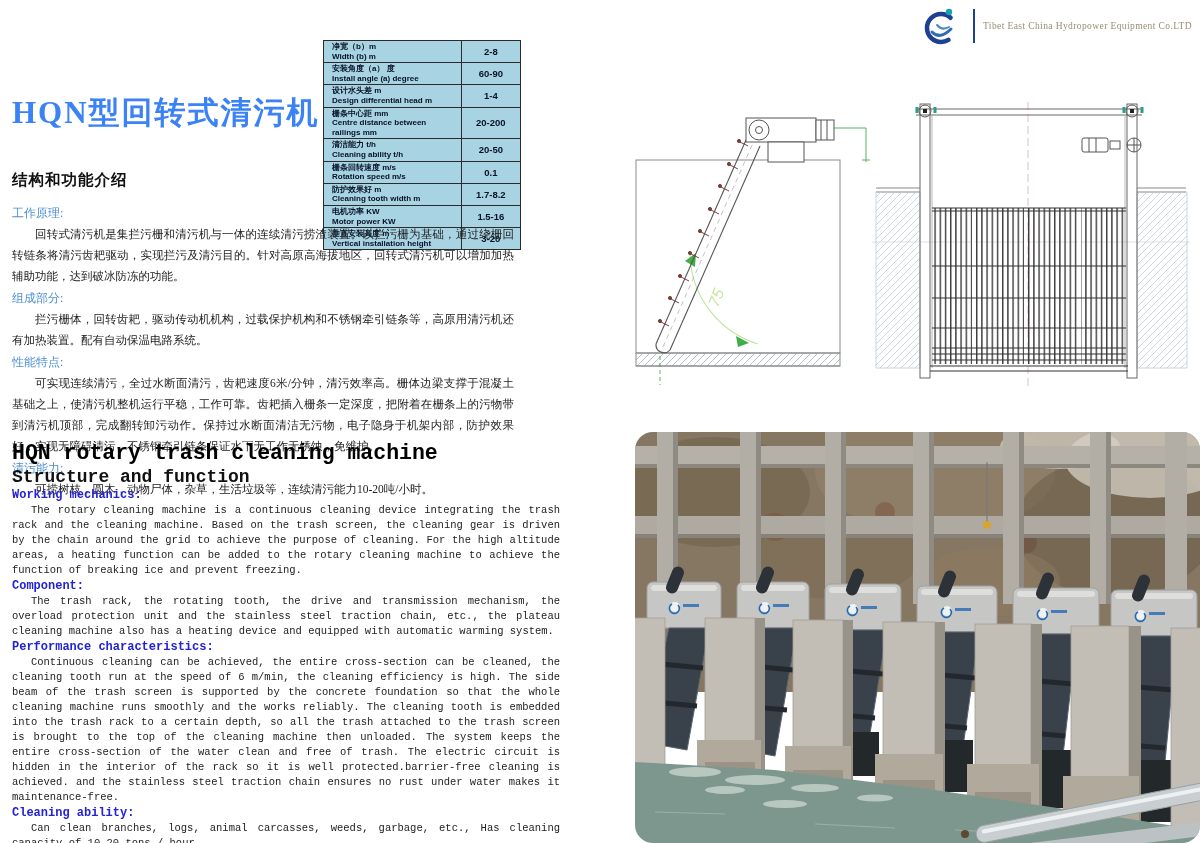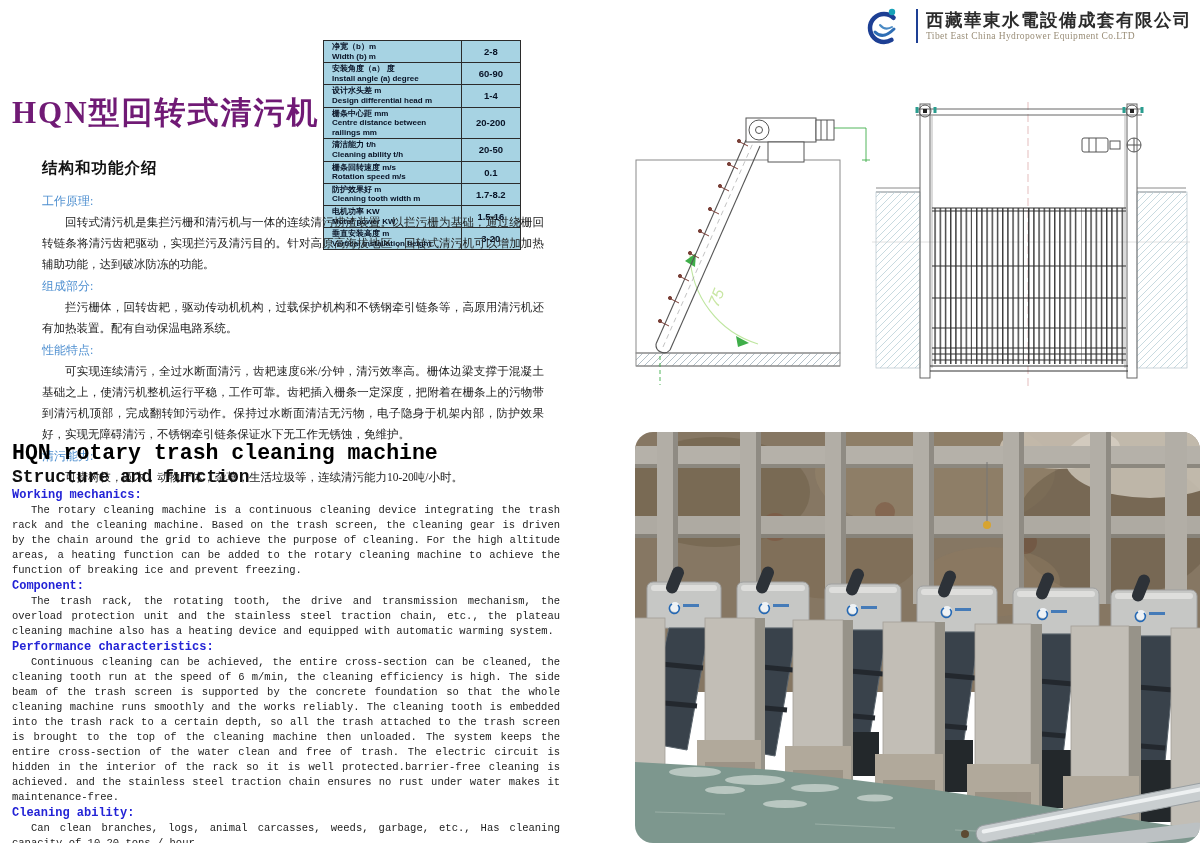--- a/index.html
+++ b/index.html
@@ -8,32 +8,32 @@
 
   
   .logo{position:absolute;top:5px;right:8px;display:flex;align-items:center;gap:8px;}
   .logo .mark{width:44px;height:42px;flex:0 0 auto;}
   .logo .divider{width:2px;height:34px;background:#1d3f94;flex:0 0 auto;}
   .logo .names{display:flex;flex-direction:column;line-height:1.1;}
   .logo .zh{font-size:17.5px;font-weight:bold;letter-spacing:1.5px;color:#2b2b2b;}
   .logo .en{font-size:9.5px;color:#998d77;letter-spacing:.4px;margin-top:1px;}
 
   
-  .title-zh{position:absolute;left:12px;top:92px;font-size:31px;font-weight:bold;letter-spacing:2px;color:#701a75;text-align:center;}
+  .title-zh{position:absolute;left:12px;top:92px;font-size:31px;font-weight:bold;letter-spacing:2px;color:#3b82f6;text-align:center;}
 
   
   .spec{position:absolute;left:323px;top:40px;width:198px;border-collapse:collapse;
         background:#a7d3e3;font-family:"Liberation Sans","DejaVu Sans",sans-serif;}
   .spec td{border:1px solid #2b2b2b;padding:1px 8px;vertical-align:middle;}
   .spec .lab{width:144px;}
   .spec .lab div{font-size:8px;font-weight:bold;line-height:1.2;color:#081225;}
   .spec .val{width:50px;text-align:center;font-size:9.5px;font-weight:bold;color:#081225;border-radius:6px;}
 
   
-  .zh-intro{position:absolute;left:12px;top:158px;width:502px;margin-left:30px;}
+  .zh-intro{position:absolute;left:12px;top:170px;width:502px;}
   .zh-intro h2{font-size:15.5px;font-weight:bold;margin:0 0 14px 0;color:#111;letter-spacing:1px;}
   .zh-sec .lbl{color:#4e8fd0;font-size:12px;margin:3px 0 2px 0;}
   .zh-sec p{margin:0 0 2px 0;font-size:11.5px;line-height:21px;text-indent:2em;text-align:justify;color:#222;}
 
   
   .en-intro{position:absolute;left:12px;top:441px;width:548px;
             font-family:"Liberation Mono","DejaVu Sans Mono",monospace;}
   .en-intro h2{font-size:21.5px;font-weight:bold;margin:0;letter-spacing:0;color:#000;}
   .en-intro h3{font-size:18px;font-weight:bold;margin:2px 0 0 0;color:#111;}
   .en-sec .lbl{color:#2323d6;font-size:12px;font-weight:bold;margin:1px 0 1px 0;}
@@ -55,21 +55,20 @@
 
   <div class="logo">
     <svg class="mark" viewBox="0 0 44 42">
       <circle cx="20" cy="23" r="14" fill="none" stroke="#1d3f94" stroke-width="4.5" stroke-dasharray="62 26" stroke-dashoffset="-14" stroke-linecap="round"></circle>
       <path d="M11,27 q8,8 19,-3" fill="none" stroke="#2e6db4" stroke-width="3" stroke-linecap="round"></path>
       <path d="M16,20 q5,6 12,2" fill="none" stroke="#4a8ac4" stroke-width="2" stroke-linecap="round"></path>
       <circle cx="28" cy="7" r="3.2" fill="#17a2b8"></circle>
     </svg>
     <div class="divider"></div>
     <div class="names">
-      <div class="zh">西藏華東水電設備成套有限公司</div>
       <div class="en">Tibet East China Hydropower Equipment Co.LTD</div>
     </div>
   </div>
 
   <div class="title-zh">HQN型回转式清污机</div>
 
   <table class="spec">
     <tbody>
       <tr>
         <td class="lab">

